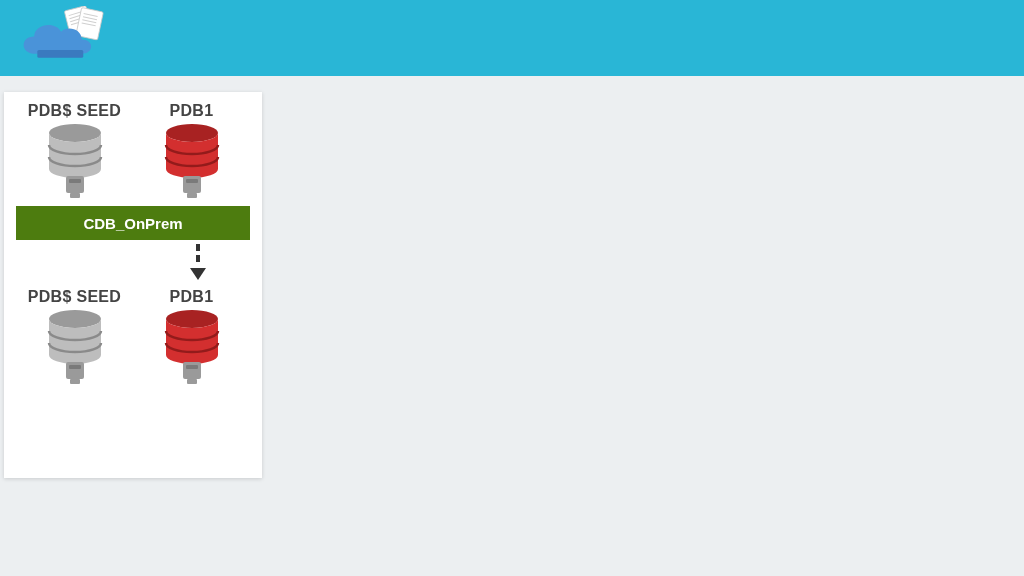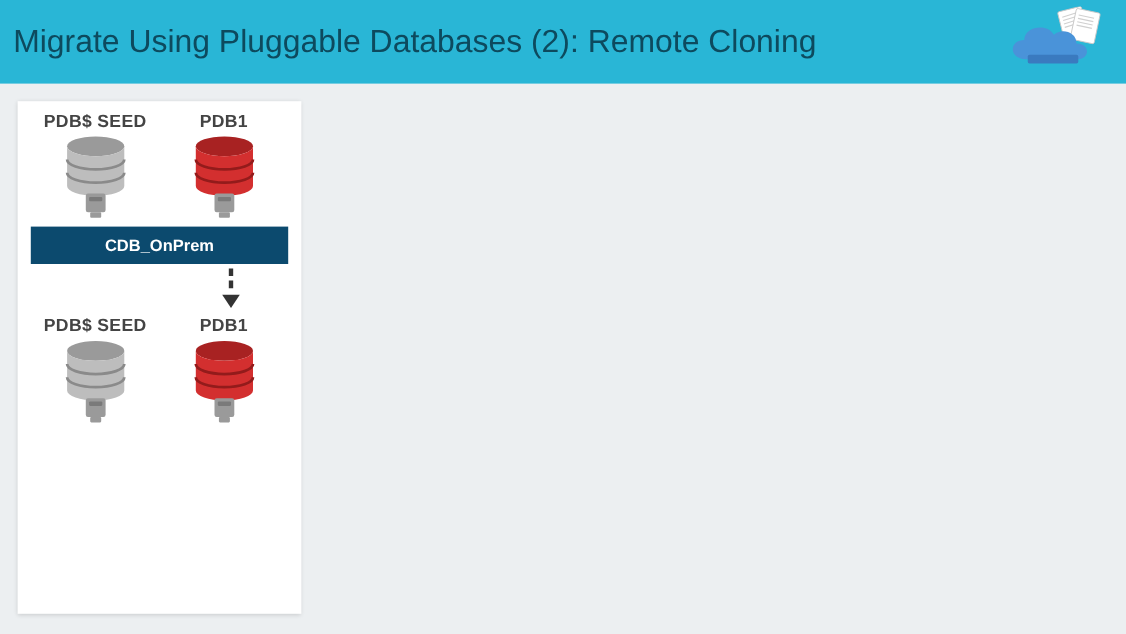--- a/index.html
+++ b/index.html
@@ -20,23 +20,23 @@
     }
     .title {
       font-size: 29px;
       color: #0d4a5e;
       font-weight: 400;
     }
     .cloud-icon { width: 95px; height: 64px; }
     .diagram-panel {
       position: absolute;
       top: 92px;
-      left: 16px;
+      left: 4px;
       width: 258px;
-      height: 466px;
+      height: 386px;
       background: #ffffff;
       box-shadow: 0 1px 4px rgba(0,0,0,0.15);
       padding: 8px 12px 10px 12px;
     }
     .db-row {
       display: flex;
       justify-content: space-around;
       align-items: flex-start;
       padding-top: 2px;
     }
@@ -50,42 +50,41 @@
       font-size: 16px;
       font-weight: 700;
       color: #444;
       letter-spacing: 0.3px;
       margin-bottom: 3px;
     }
     .db-cylinder { width: 62px; height: 78px; }
     .cdb-bar {
       margin-top: 5px;
       height: 34px;
-      background: #0c4a6e;
+      background: #4d7c0f;
       color: #fff;
       font-size: 15px;
       font-weight: 700;
       display: flex;
       align-items: center;
       justify-content: center;
     }
     .arrow-wrap {
       height: 46px;
       display: flex;
       justify-content: flex-end;
       padding-right: 42px;
       align-items: center;
     }
     .arrow-svg { width: 20px; height: 42px; }
   </style>
 </head>
 <body>
 
 <div class="header">
-  <div class="title">Migrate Using Pluggable Databases (2): Remote Cloning</div>
   <svg class="cloud-icon" viewBox="0 0 120 80">
     <g transform="translate(70,2)">
       <rect x="0" y="0" width="28" height="36" rx="2" fill="#fff" stroke="#c7c7c7" transform="rotate(-14 14 18)"></rect>
       <line x1="4" y1="7" x2="22" y2="6" stroke="#d0d0d0" stroke-width="1.3" transform="rotate(-14 14 18)"></line>
       <line x1="4" y1="11" x2="22" y2="10" stroke="#d0d0d0" stroke-width="1.3" transform="rotate(-14 14 18)"></line>
       <line x1="4" y1="15" x2="22" y2="14" stroke="#d0d0d0" stroke-width="1.3" transform="rotate(-14 14 18)"></line>
       <line x1="4" y1="19" x2="22" y2="18" stroke="#d0d0d0" stroke-width="1.3" transform="rotate(-14 14 18)"></line>
     </g>
     <g transform="translate(84,4)">
       <rect x="0" y="0" width="28" height="36" rx="2" fill="#fff" stroke="#c7c7c7" transform="rotate(12 14 18)"></rect>

